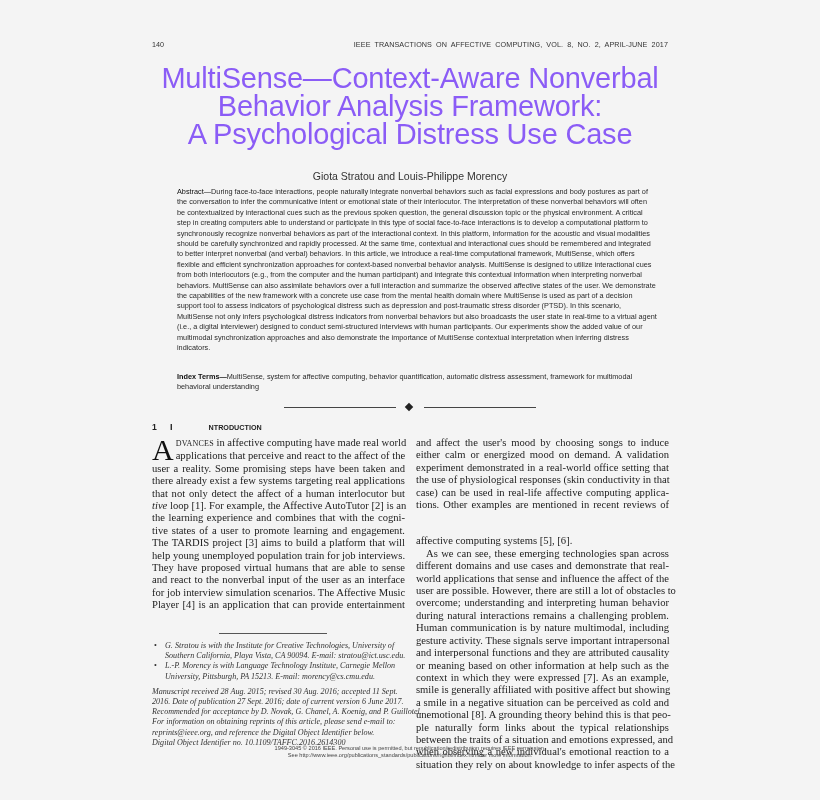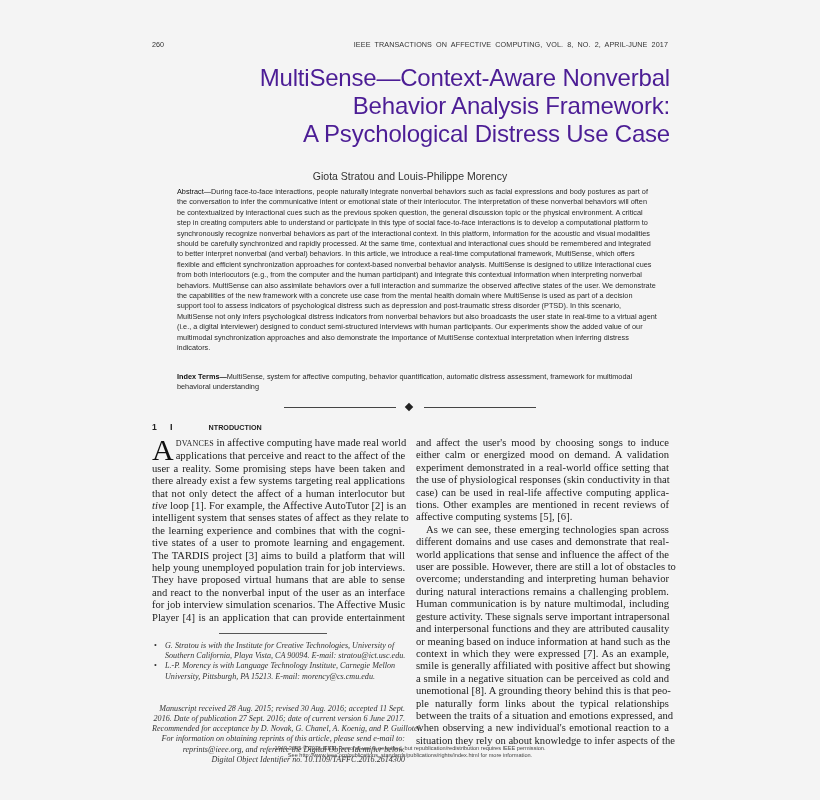--- a/index.html
+++ b/index.html
@@ -23,25 +23,25 @@
       font-size: 7.2px;
       color: #333;
     }
     .header .page-num { position: absolute; left: 0; top: 0; }
     .header .journal { position: absolute; right: 0; top: 0; letter-spacing: 0.1px; word-spacing: 2px; }
     .title {
       position: absolute;
       top: 64px;
       left: 150px;
       width: 520px;
-      text-align: right;
-      font-family: "Liberation Sans", sans-serif;
-      font-size: 24px;
+      text-align: center;
+      font-family: "Liberation Sans", sans-serif;
+      font-size: 29px;
       line-height: 28px;
-      color: #4c1d95;
+      color: #8b5cf6;
       letter-spacing: -0.2px;
     }
     .title div { white-space: nowrap; }
     .authors {
       position: absolute;
       top: 158px;
       left: 150px;
       width: 520px;
       text-align: center;
       font-family: "Liberation Sans", sans-serif;
@@ -113,21 +113,21 @@
       position: absolute;
       font-family: "Liberation Serif", serif;
       font-size: 10.6px;
       line-height: 12.4px;
       color: #222;
       text-align: justify;
     }
     .col-left { top: 437px; left: 152px; width: 253px; }
     .col-right { top: 437px; left: 416px; width: 253px; }
     .col .line { display: block; white-space: nowrap; text-align-last: justify; text-align: justify; }
-    .col .line.last { text-align-last: left; }
+    .col .line.last { text-align-last: left; margin-top: 24px; }
     .col .indent { padding-left: 10px; font-family: Liberation Serif, serif; }
     .dropcap {
       float: left;
       font-family: "Liberation Serif", serif;
       font-size: 30px;
       line-height: 22px;
       margin-top: 2px;
       margin-right: 2px;
       color: #111;
     }
@@ -156,41 +156,40 @@
       padding-left: 13px;
       white-space: nowrap;
     }
     .footnotes .bullet-item .dot {
       position: absolute;
       left: 2px;
       top: 0;
       font-style: normal;
     }
     .footnotes .ms {
-      margin-top: 22px;
-      text-align: right;
+      margin-top: 5px;
     }
     .footnotes .ms div { white-space: nowrap; }
     .copyright {
       position: absolute;
       top: 745px;
       left: 240px;
       width: 340px;
       text-align: center;
       font-family: "Liberation Sans", sans-serif;
       font-size: 5.6px;
       line-height: 7px;
       color: #444;
     }
   </style>
 </head>
 <body>
 
 <div class="header">
-  <span class="page-num">260</span>
+  <span class="page-num">140</span>
   <span class="journal">IEEE TRANSACTIONS ON AFFECTIVE COMPUTING,   VOL. 8,   NO. 2,   APRIL-JUNE 2017</span>
 </div>
 
 <div class="title">
   <div>MultiSense—Context-Aware Nonverbal</div>
   <div>Behavior Analysis Framework:</div>
   <div>A Psychological Distress Use Case</div>
 </div>
 
 <div class="authors">Giota Stratou and Louis-Philippe Morency</div>
@@ -214,21 +213,20 @@
 </div>
 
 <div class="col col-left">
   <span class="dropcap">A</span>
   <span class="line"><span class="smallcaps">DVANCES</span><span> in affective computing have made real world</span></span>
   <span class="line">applications that perceive and react to the affect of the</span>
   <span class="line">user a reality. Some promising steps have been taken and</span>
   <span class="line">there already exist a few systems targeting real applications</span>
   <span class="line">that not only detect the affect of a human interlocutor but</span>
   <span class="line"><i>tive</i> <span>loop [1]. For example, the Affective AutoTutor [2] is an</span></span>
-  <span class="line">intelligent system that senses states of affect as they relate to</span>
   <span class="line">the learning experience and combines that with the cogni-</span>
   <span class="line">tive states of a user to promote learning and engagement.</span>
   <span class="line">The TARDIS project [3] aims to build a platform that will</span>
   <span class="line">help young unemployed population train for job interviews.</span>
   <span class="line">They have proposed virtual humans that are able to sense</span>
   <span class="line">and react to the nonverbal input of the user as an interface</span>
   <span class="line">for job interview simulation scenarios. The Affective Music</span>
   <span class="line">Player [4] is an application that can provide entertainment</span>
 </div>
 
@@ -265,21 +263,21 @@
   <span class="line last">affective computing systems [5], [6].</span>
   <span class="line indent">As we can see, these emerging technologies span across</span>
   <span class="line">different domains and use cases and demonstrate that real-</span>
   <span class="line">world applications that sense and influence the affect of the</span>
   <span class="line">user are possible. However, there are still a lot of obstacles to</span>
   <span class="line">overcome; understanding and interpreting human behavior</span>
   <span class="line">during natural interactions remains a challenging problem.</span>
   <span class="line">Human communication is by nature multimodal, including</span>
   <span class="line">gesture activity. These signals serve important intrapersonal</span>
   <span class="line">and interpersonal functions and they are attributed causality</span>
-  <span class="line">or meaning based on induce information at hand such as the</span>
+  <span class="line">or meaning based on other information at help such as the</span>
   <span class="line">context in which they were expressed [7]. As an example,</span>
   <span class="line">smile is generally affiliated with positive affect but showing</span>
   <span class="line">a smile in a negative situation can be perceived as cold and</span>
   <span class="line">unemotional [8]. A grounding theory behind this is that peo-</span>
   <span class="line">ple naturally form links about the typical relationships</span>
   <span class="line">between the traits of a situation and emotions expressed, and</span>
   <span class="line">when observing a new individual's emotional reaction to a</span>
   <span class="line">situation they rely on about knowledge to infer aspects of the</span>
 </div>
 

